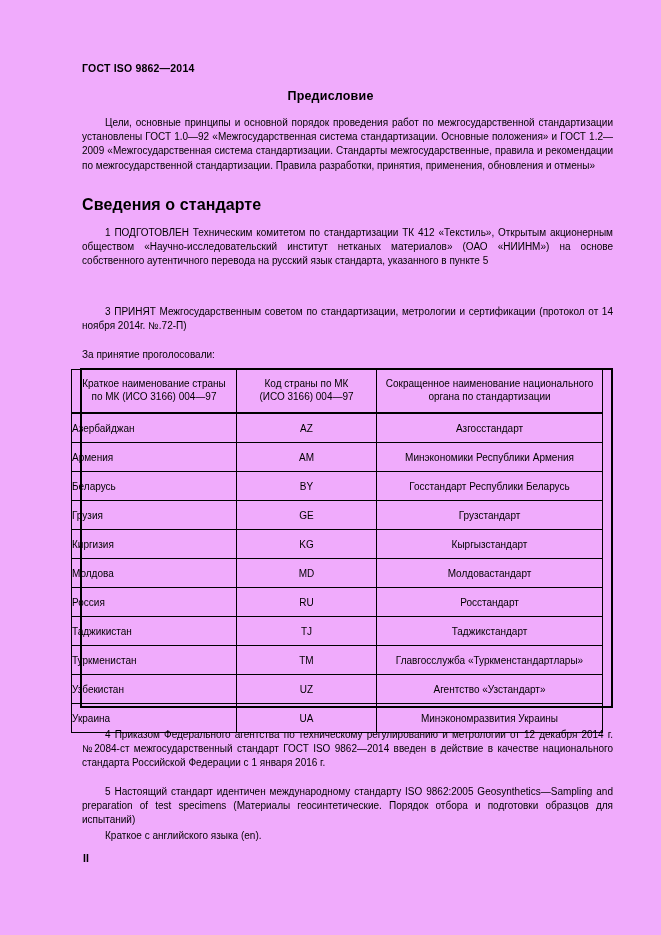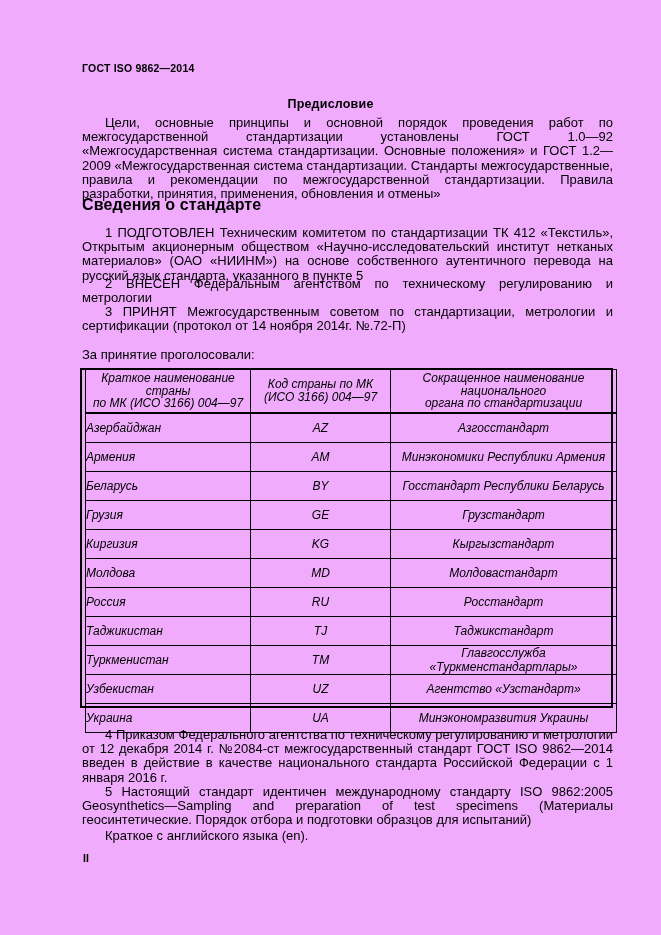--- a/index.html
+++ b/index.html
@@ -29,57 +29,56 @@
     font-size: 10.5px;
     font-weight: bold;
     letter-spacing: 0.2px;
     white-space: nowrap;
   }
   
   .main-heading {
     position: absolute;
     left: 0;
     right: 0;
-    top: 97px;
+    top: 89px;
     text-align: center;
     font-size: 12.5px;
     font-weight: bold;
     letter-spacing: 0.2px;
   }
   
   .body-block {
     position: absolute;
     left: 82px;
     width: 531px;
-    font-size: 13px;
+    font-size: 10px;
     line-height: 14.2px;
     text-align: justify;
     text-justify: inter-word;
     hyphens: none;
   }
   .body-block.indent {
     text-indent: 23px;
   }
   .section-heading {
     position: absolute;
     left: 82px;
     font-size: 16px;
     font-weight: bold;
     letter-spacing: 0.1px;
   }
   
   .country-table {
     position: absolute;
-    left: 85px;
+    left: 71px;
     top: 369px;
     width: 531px;
     border-collapse: collapse;
     table-layout: fixed;
-    font-size: 12px;
-    font-style: italic;
+    font-size: 10px;
   }
   .country-table td,
   .country-table th {
     border: 1px solid #000000;
     padding: 0;
     vertical-align: middle;
     font-weight: normal;
   }
   .country-table thead th {
     height: 38px;
@@ -131,21 +130,20 @@
   <div class="doc-number">ГОСТ ISO 9862—2014</div>
 
   <div class="main-heading">Предисловие</div>
 
   <div class="body-block indent" style="top:116px;">Цели, основные принципы и основной порядок проведения работ по межгосударственной стандартизации установлены ГОСТ 1.0—92 «Межгосударственная система стандартизации. Основные положения» и ГОСТ 1.2—2009 «Межгосударственная система стандартизации. Стандарты межгосударственные, правила и рекомендации по межгосударственной стандартизации. Правила разработки, принятия, применения, обновления и отмены»</div>
 
   <div class="section-heading" style="top:196px;">Сведения о стандарте</div>
 
   <div class="body-block indent" style="top:226px;">1 ПОДГОТОВЛЕН Техническим комитетом по стандартизации ТК 412 «Текстиль», Открытым акционерным обществом «Научно-исследовательский институт нетканых материалов» (ОАО «НИИНМ») на основе собственного аутентичного перевода на русский язык стандарта, указанного в пункте 5</div>
 
-  <div class="body-block indent" style="top:277px;">2 ВНЕСЕН Федеральным агентством по техническому регулированию и метрологии</div>
 
   <div class="body-block indent" style="top:305px;">3 ПРИНЯТ Межгосударственным советом по стандартизации, метрологии и сертификации (протокол от 14 ноября 2014г. №.72-П)</div>
 
   <div class="body-block" style="top:348px;">За принятие проголосовали:</div>
 
   <div class="table-frame-top"></div>
   <div class="table-frame-bottom"></div>
   <div class="table-frame-left"></div>
   <div class="table-frame-right"></div>
 

